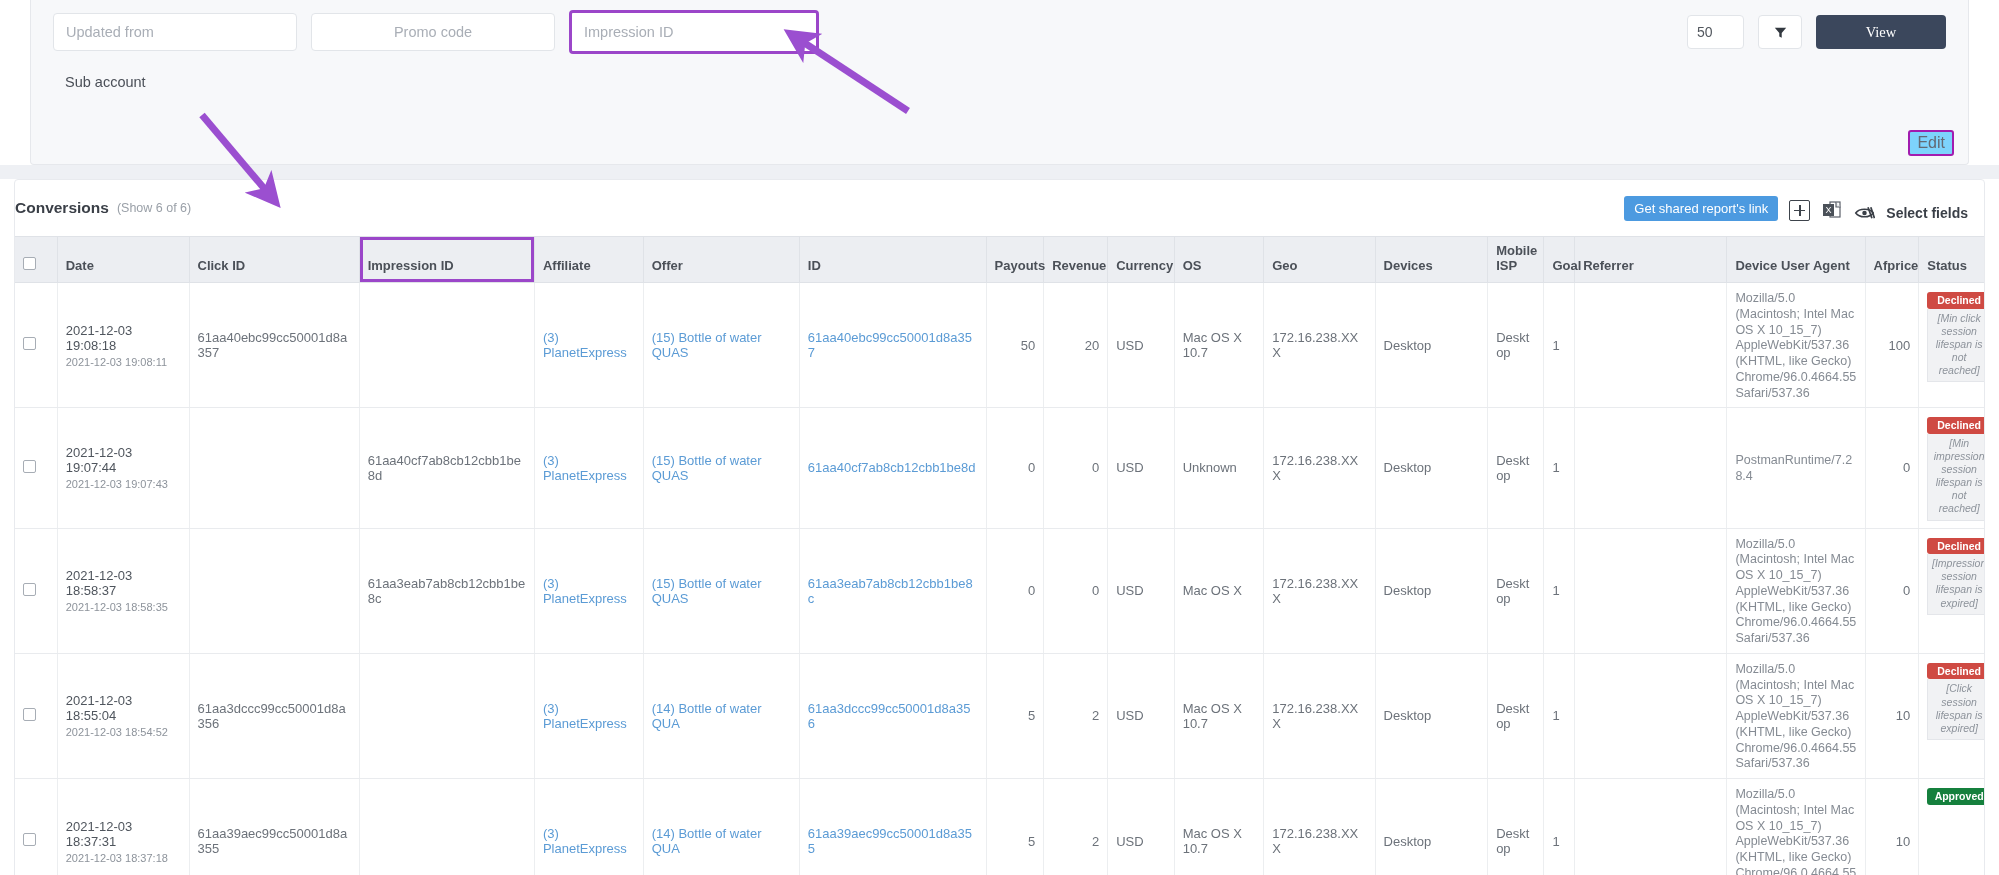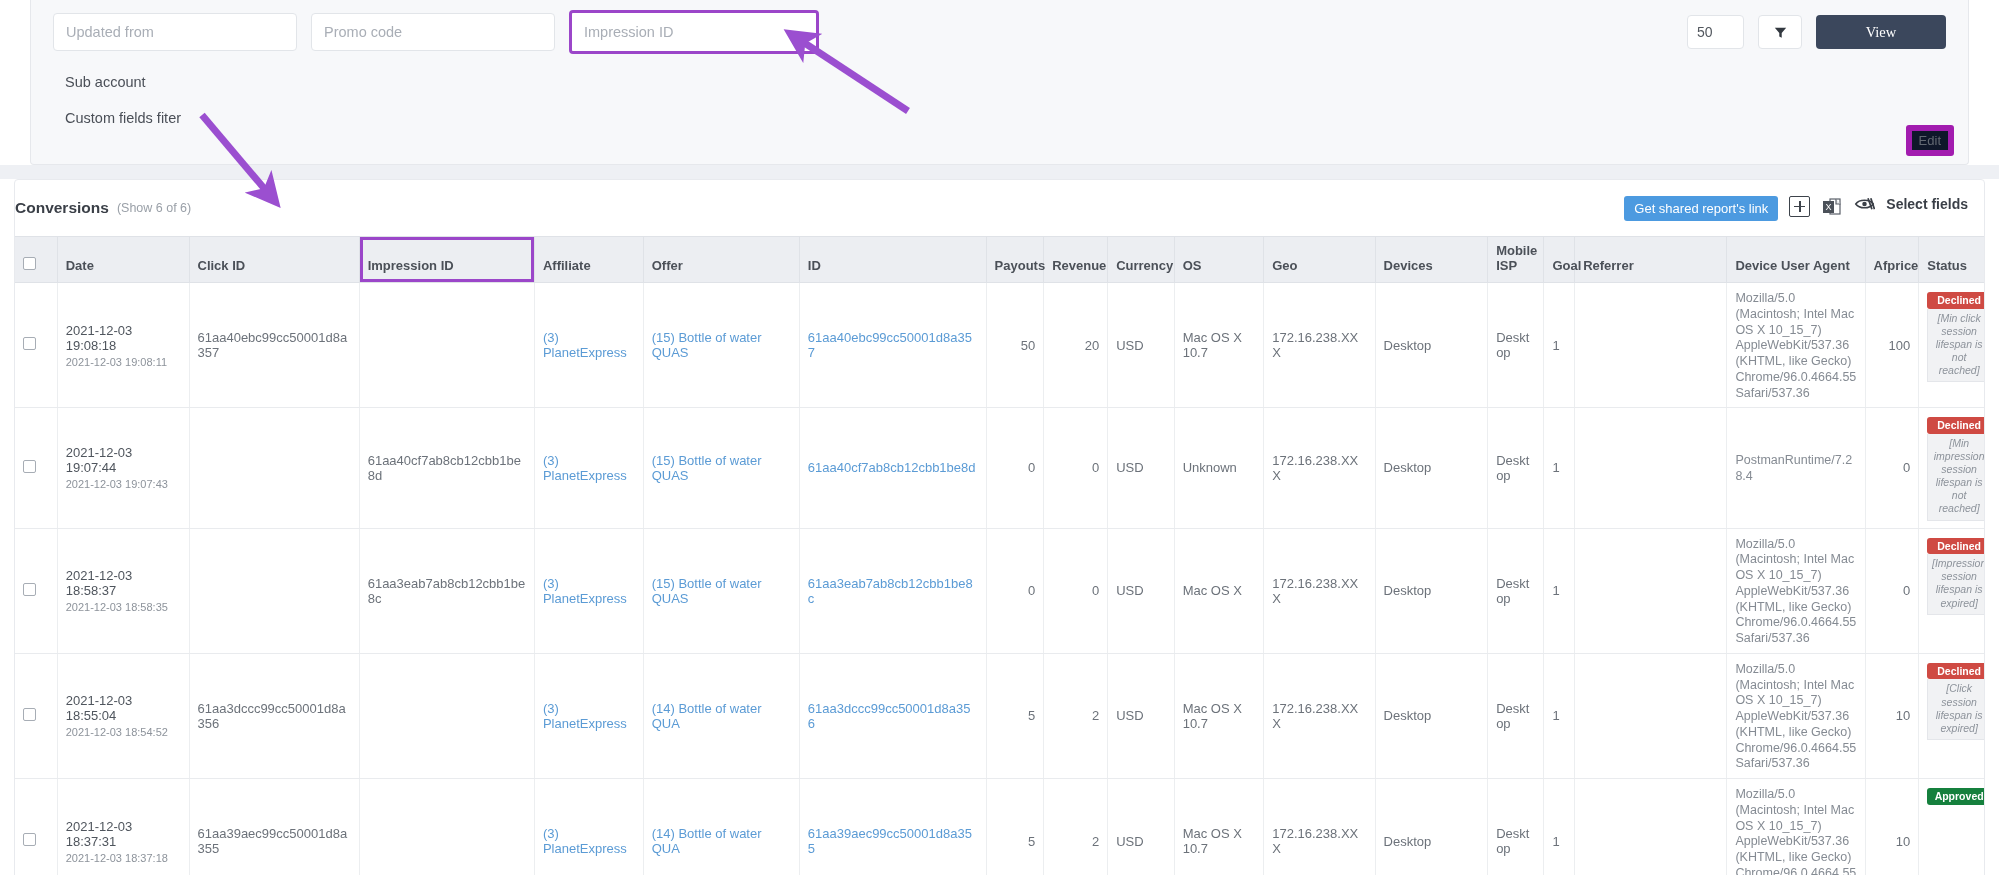--- a/index.html
+++ b/index.html
@@ -31,21 +31,21 @@
     border: 1px solid #e2e5e9;
     border-radius: 4px;
     padding: 0 12px;
     font-size: 14.5px;
     color: #9aa0a8;
     font-family: "Liberation Sans", sans-serif;
     outline: none;
   }
   .f-input::placeholder { color: #a9aeb6; }
   .f-updated { width: 244px; }
-  .f-promo   { width: 244px; }
+  .f-promo   { width: 244px; text-align: center; }
   .f-impr-wrap {
     position: relative;
     border: 3px solid #9b46c9;
     border-radius: 4px;
     padding: 0;
     width: 250px;
     height: 44px;
     display: flex; align-items: center;
   }
   .f-impr {
@@ -79,42 +79,42 @@
   .sub-label {
     margin-top: 20px;
     font-size: 14.5px; color: #4a4f57; padding-left: 12px;
   }
   .custom-label {
     margin-top: 20px;
     font-size: 14.5px; color: #4a4f57; padding-left: 12px;
   }
   .edit-btn {
     position: absolute; right: 14px; bottom: 8px;
-    border: 6px solid #a21caf; background: #0f172a;
-    border-radius: 3px; font-size: 13px; color: #636973;
+    border: 2px solid #a21caf; background: #7dd3fc;
+    border-radius: 3px; font-size: 16px; color: #636973;
     padding: 2px 7px; cursor: pointer;
     font-family: "Liberation Sans", sans-serif;
   }
 
   
   .gap { height: 14px; background: #eef0f4; }
 
   
   .conv-card {
     margin: 0 14px; background: #ffffff;
     border: 1px solid #e8eaee; border-radius: 4px 4px 0 0;
     height: 712px; overflow: hidden;
   }
   .conv-head {
     height: 56px; display: flex; align-items: center;
     padding: 0 16px 0 0;
   }
   .conv-title { font-size: 15.5px; font-weight: bold; color: #3a3f47; }
   .conv-count { font-size: 12.5px; color: #9aa0a8; margin-left: 8px; }
-  .conv-tools { margin-left: auto; display: flex; align-items: flex-start; gap: 11px; padding-left: 48px; }
+  .conv-tools { margin-left: auto; display: flex; align-items: flex-end; gap: 11px; padding-left: 48px; }
   .shared-btn {
     background: #4c9ae0; color: #fff; border: none; border-radius: 3px;
     font-size: 13px; padding: 5px 10px; cursor: pointer;
     font-family: "Liberation Sans", sans-serif;
   }
   .plus-icon {
     width: 21px; height: 21px; border: 1.6px solid #3d434b; border-radius: 2px;
     position: relative; cursor: pointer;
   }
   .plus-icon:before, .plus-icon:after {
@@ -200,21 +200,20 @@
       <input class="limit-input" value="50" style="">
       <div class="icon-btn">
         <svg width="13" height="13" viewBox="0 0 16 16">
           <path d="M1 2 L15 2 L9.5 8.5 L9.5 14.5 L6.5 12.8 L6.5 8.5 Z" fill="#32383f"></path>
         </svg>
       </div>
       <button class="view-btn">View</button>
     </div>
 
     <div class="sub-label">Sub account</div>
-    <div class="custom-label">Custom fields fiter</div>
 
     <button class="edit-btn">Edit</button>
   </div>
 
   <div class="gap"></div>
 
   <div class="conv-card">
 
     <div class="conv-head">
       <div style="display:flex;align-items:center;padding-left:0;">

